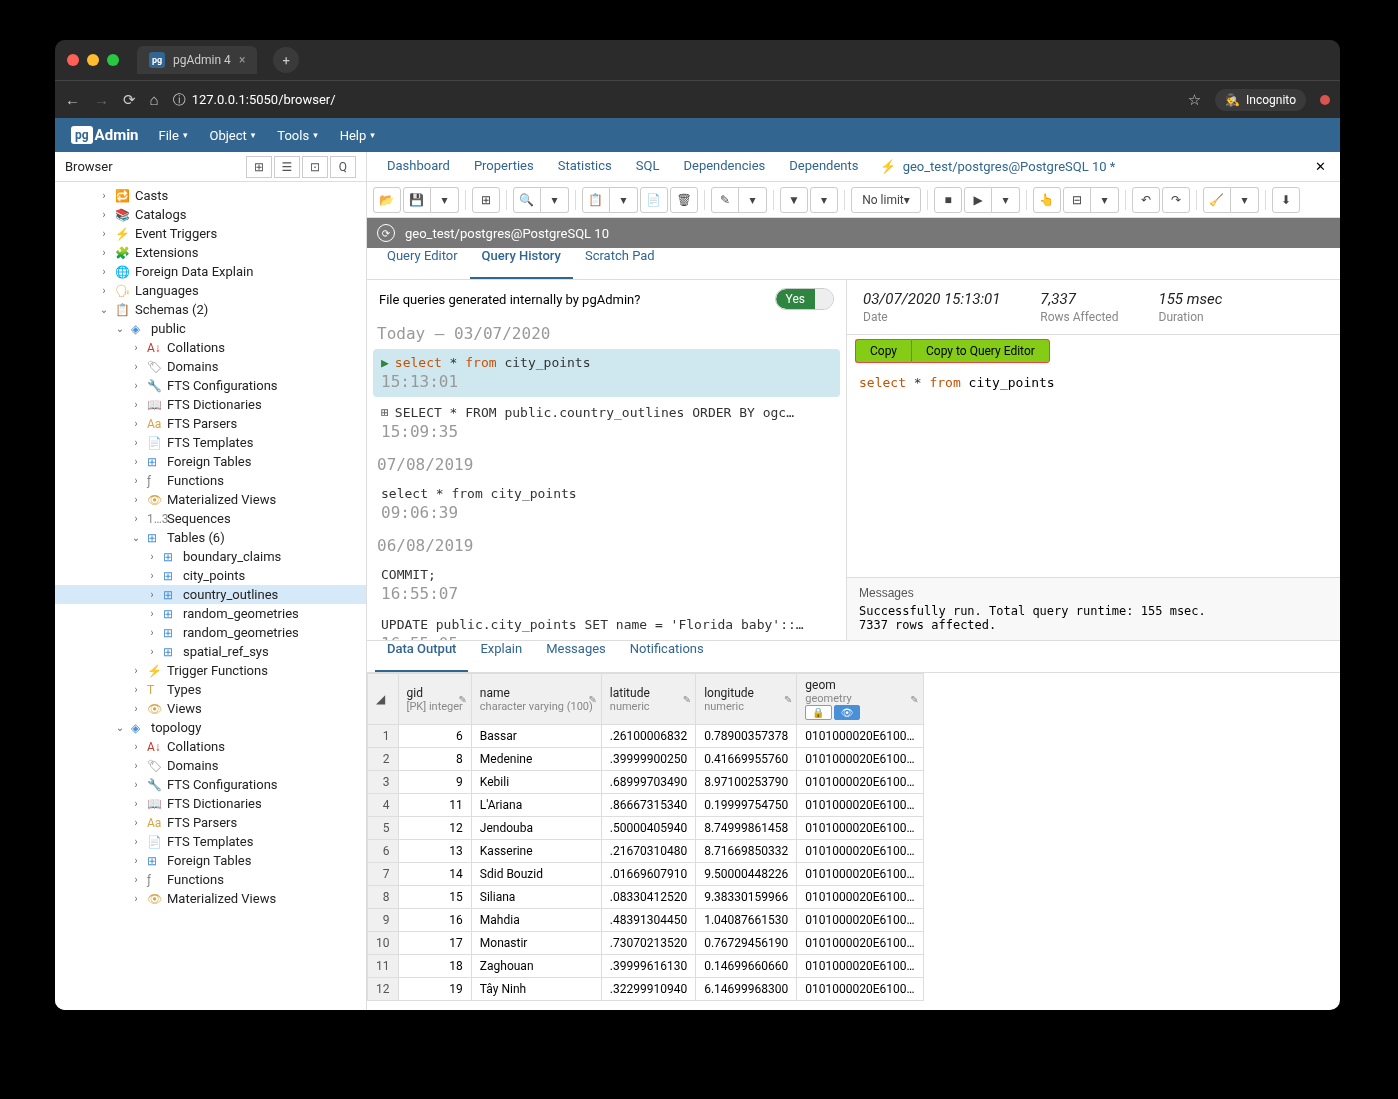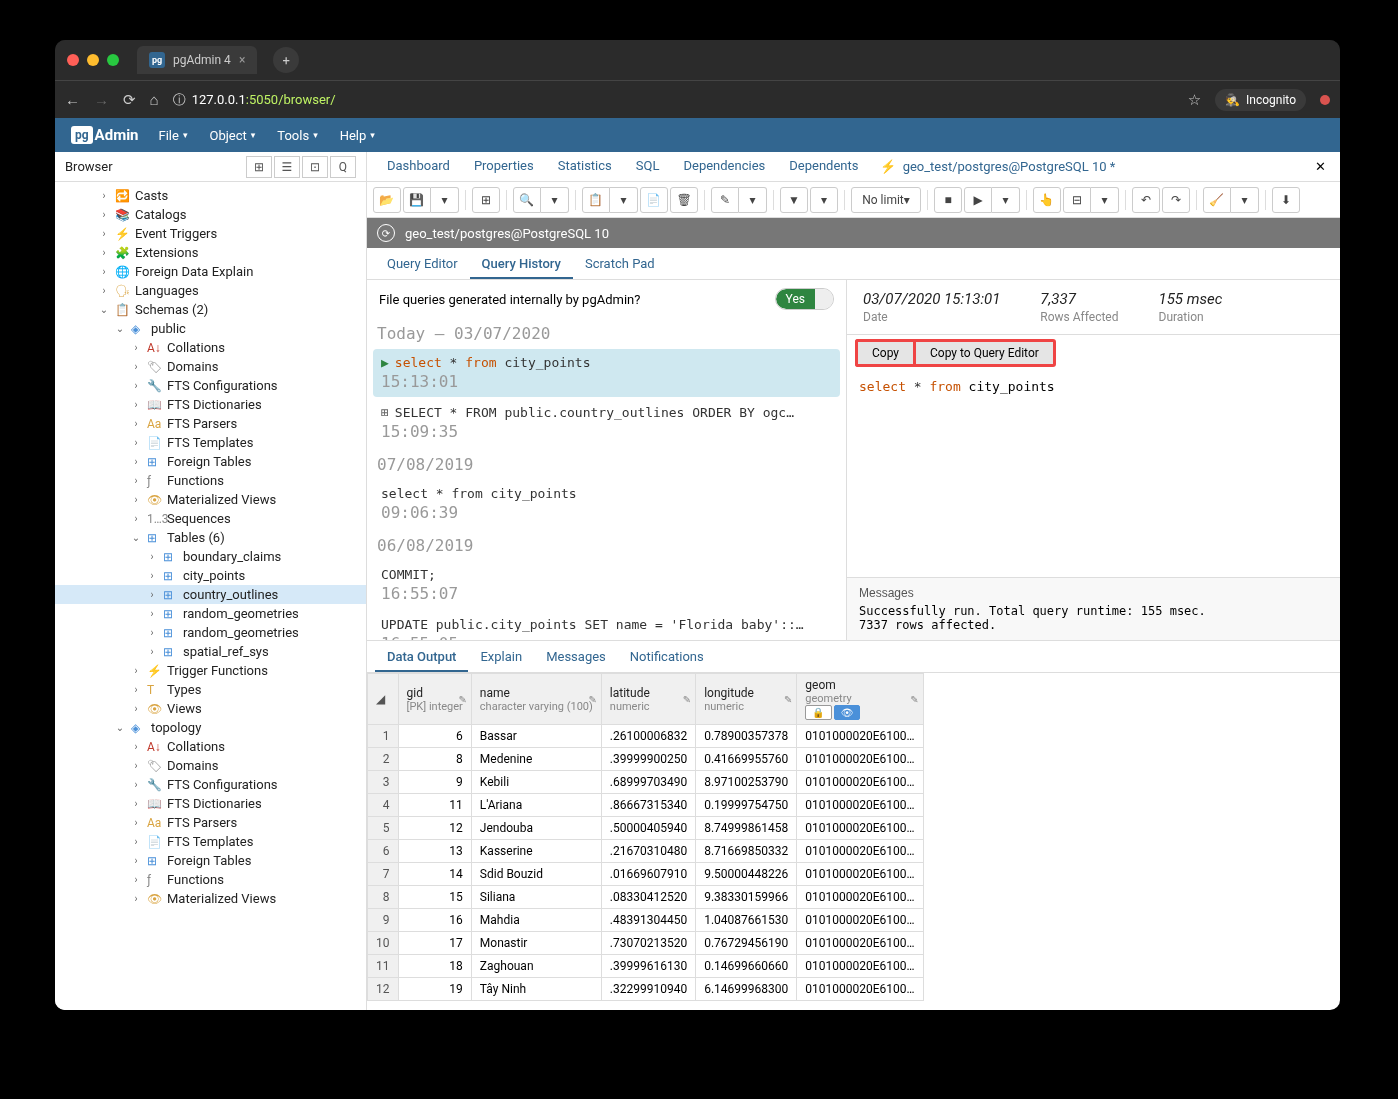--- a/index.html
+++ b/index.html
@@ -12,21 +12,21 @@
 .dot.yellow { background: #febc2e; }
 .dot.green { background: #28c840; }
 .tab { background: #3a3a3a; border-radius: 6px 6px 0 0; padding: 6px 12px; color: #ccc; display: flex; align-items: center; gap: 8px; font-size: 12px; }
 .tab-icon { width: 16px; height: 16px; background: #326690; border-radius: 3px; display: flex; align-items: center; justify-content: center; color: #fff; font-size: 9px; font-weight: bold; }
 .tab-close { color: #999; cursor: pointer; }
 .tab-plus { width: 26px; height: 26px; background: #3a3a3a; border-radius: 50%; color: #ccc; display: flex; align-items: center; justify-content: center; margin-left: 8px; cursor: pointer; }
 .navbar { height: 38px; background: #2b2b2b; border-top: 1px solid #444; display: flex; align-items: center; padding: 0 10px; gap: 14px; }
 .nav-icon { color: #ccc; cursor: pointer; font-size: 15px; }
 .url-bar { flex: 1; display: flex; align-items: center; gap: 6px; color: #ccc; font-size: 13px; }
 .url-white { color: #fff; }
-.url-grey { color: #bef264; text-align: center; }
+.url-grey { color: #ffffff; text-align: center; }
 .nav-right { display: flex; align-items: center; gap: 14px; }
 .incognito-badge { background: #3a3a3a; padding: 4px 10px; border-radius: 14px; color: #fff; font-size: 12px; display: flex; align-items: center; gap: 6px; }
 .app { flex: 1; background: #fff; display: flex; flex-direction: column; overflow: hidden; }
 .menubar { height: 34px; background: #326690; color: #fff; display: flex; align-items: center; padding: 0 8px; gap: 2px; }
 .logo { font-weight: bold; font-size: 15px; padding: 0 8px; display: flex; align-items: center; gap: 2px; }
 .logo-box { background: #fff; color: #326690; padding: 2px 4px; border-radius: 3px; font-size: 12px; }
 .menu-item { padding: 8px 10px; cursor: pointer; display: flex; align-items: center; gap: 4px; font-size: 13px; }
 .caret-down::after { content: "▾"; font-size: 9px; }
 .app-body { flex: 1; display: flex; overflow: hidden; }
 .sidebar { width: 312px; background: #fff; border-right: 1px solid #ddd; display: flex; flex-direction: column; overflow: hidden; }
@@ -48,21 +48,21 @@
 .tb-btn { min-width: 28px; height: 26px; border: 1px solid #ccc; background: #fff; display: flex; align-items: center; justify-content: center; cursor: pointer; font-size: 12px; color: #444; border-radius: 3px; }
 .tb-group { display: flex; }
 .tb-group .tb-btn { border-radius: 0; }
 .tb-group .tb-btn:first-child { border-radius: 3px 0 0 3px; }
 .tb-group .tb-btn:last-child { border-radius: 0 3px 3px 0; border-left: none; }
 .tb-sep { width: 1px; height: 20px; background: #ddd; margin: 0 4px; }
 .tb-select { min-width: 70px; padding: 0 6px; font-size: 12px; }
 .conn-bar { height: 30px; background: #777; color: #fff; display: flex; align-items: center; padding: 0 10px; gap: 10px; font-size: 13px; }
 .conn-icon { width: 18px; height: 18px; border: 1px solid #fff; border-radius: 50%; display: flex; align-items: center; justify-content: center; font-size: 10px; }
 .sub-tabs { height: 32px; border-bottom: 1px solid #ddd; display: flex; align-items: stretch; padding-left: 8px; font-size: 13px; }
-.sub-tab { padding: 8px 12px; cursor: pointer; color: #326690; border-bottom: 2px solid transparent; }
+.sub-tab { padding: 0 12px; cursor: pointer; color: #326690; border-bottom: 2px solid transparent; }
 .sub-tab.active { border-bottom-color: #326690; font-weight: 500; }
 .content-split { flex: 1; display: flex; overflow: hidden; }
 .history-panel { width: 480px; border-right: 1px solid #ddd; display: flex; flex-direction: column; overflow: hidden; }
 .history-top { padding: 8px 12px; background: #fff; display: flex; align-items: center; justify-content: space-between; font-size: 13px; }
 .toggle-yes { background: #2e8540; color: #fff; padding: 3px 10px; border-radius: 10px 0 0 10px; font-size: 12px; }
 .toggle { display: flex; border: 1px solid #ccc; border-radius: 12px; overflow: hidden; }
 .toggle-off { width: 18px; background: #eee; }
 .history-list { flex: 1; overflow-y: auto; padding: 0 6px; }
 .history-date { font-family: monospace; color: #999; font-size: 16px; padding: 6px 4px; }
 .history-entry { padding: 6px 8px; border-radius: 4px; cursor: pointer; font-family: monospace; font-size: 13px; margin-bottom: 2px; }
@@ -71,21 +71,21 @@
 .history-time { color: #999; font-size: 16px; margin-top: 2px; }
 .play-tri { color: #2e8540; }
 .grid-tri { color: #666; }
 .detail-panel { flex: 1; display: flex; flex-direction: column; overflow: hidden; }
 .detail-stats { padding: 10px 16px; border-bottom: 1px solid #ddd; }
 .stats-row { display: flex; gap: 40px; }
 .stat-block { display: flex; flex-direction: column; }
 .stat-val { font-size: 15px; color: #222; font-style: italic; }
 .stat-lbl { font-size: 12px; color: #888; margin-top: 2px; }
 .detail-actions { display: flex; gap: 0; padding: 4px 8px; }
-.detail-btn { padding: 4px 14px; border: 3px solid #ef4444; background: #e5e5e5; cursor: pointer; font-size: 12px; }
+.detail-btn { padding: 4px 14px; border: 1px solid #ef4444; background: #84cc16; cursor: pointer; font-size: 12px; }
 .detail-btn:first-child { border-radius: 3px 0 0 3px; border-right: none; }
 .detail-btn:last-child { border-radius: 0 3px 3px 0; }
 .detail-query { flex: 1; padding: 8px 12px; font-family: Menlo, monospace; font-size: 13px; }
 .kw-select { color: #c65102; }
 .kw-from { color: #c65102; }
 .kw-star { color: #333; }
 .detail-messages { padding: 8px 12px; border-top: 1px solid #ddd; font-family: Menlo, monospace; font-size: 12px; background: #f8f8f8; }
 .msg-title { color: #555; font-family: -apple-system, sans-serif; margin-bottom: 4px; }
 .data-output-section { border-top: 1px solid #ddd; display: flex; flex-direction: column; height: 370px; }
 .output-tabs { height: 32px; border-bottom: 1px solid #ddd; display: flex; align-items: stretch; padding-left: 8px; font-size: 13px; }

